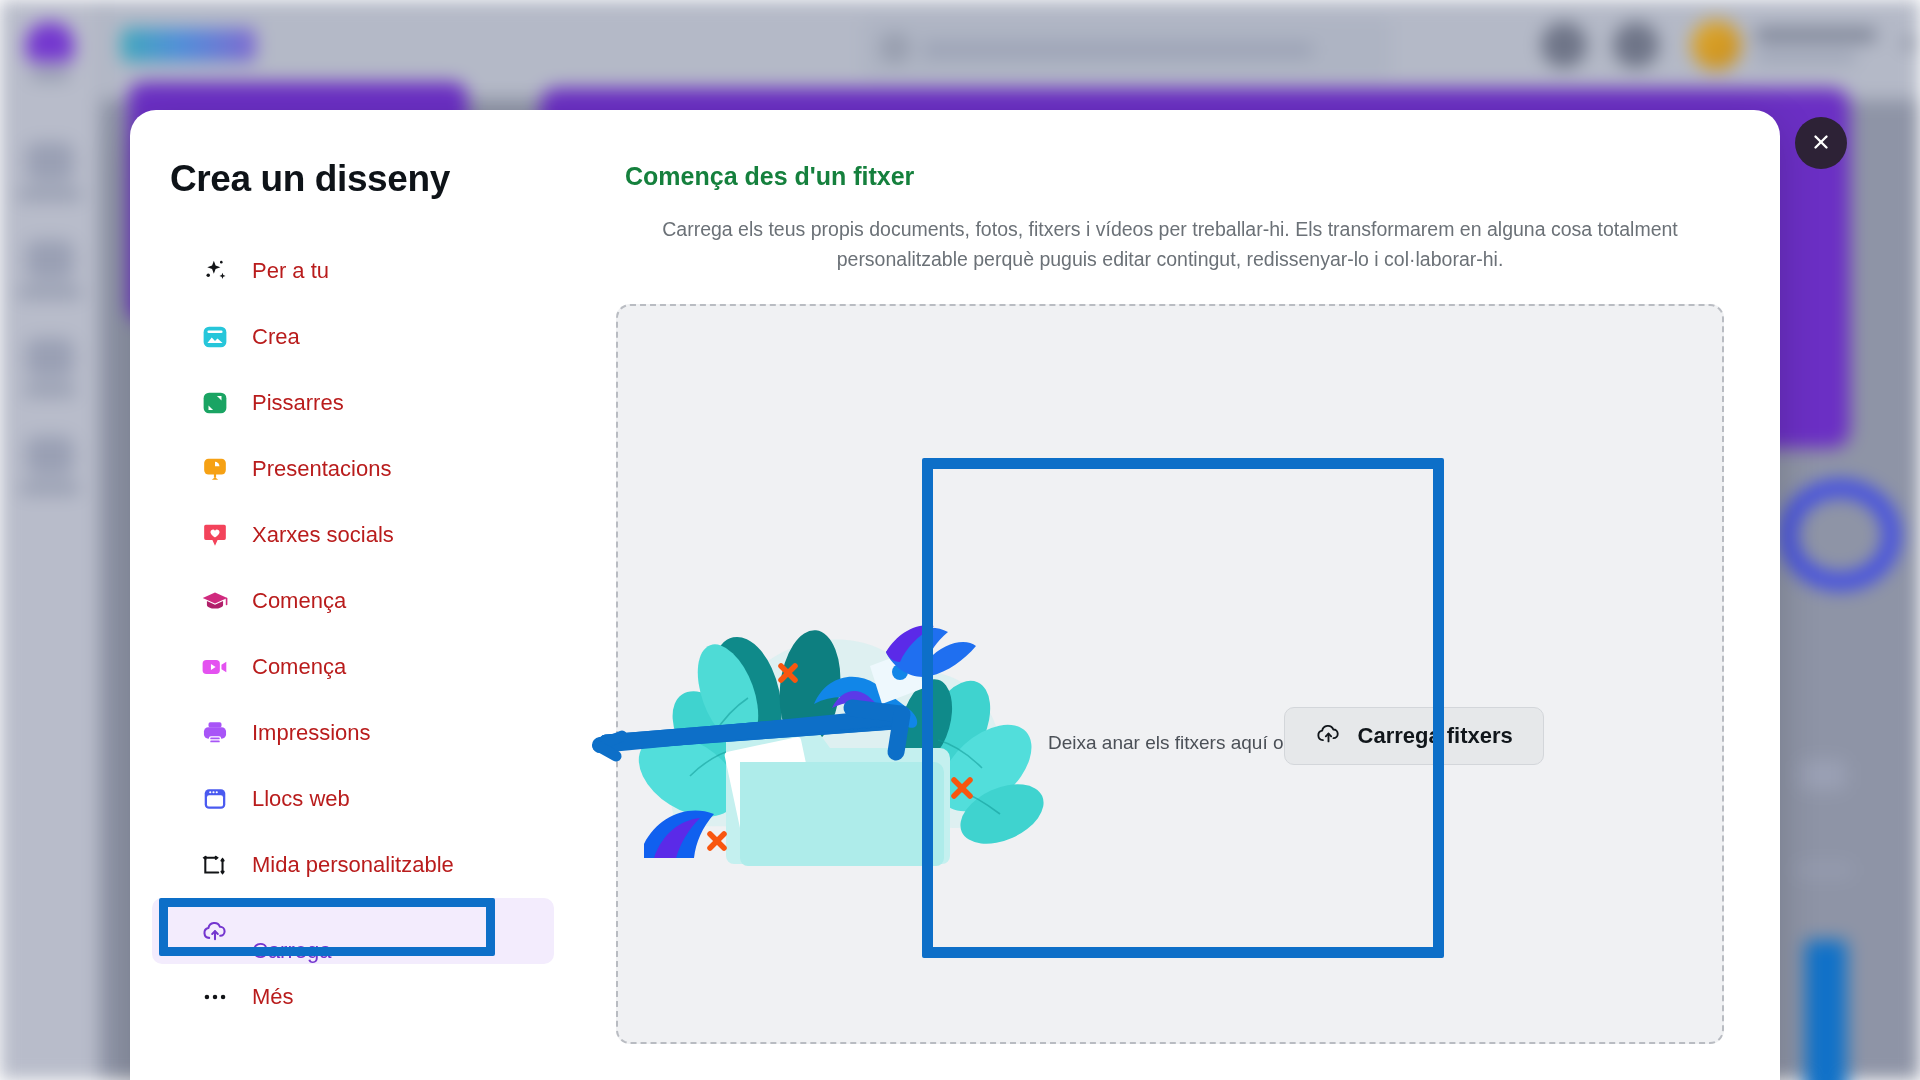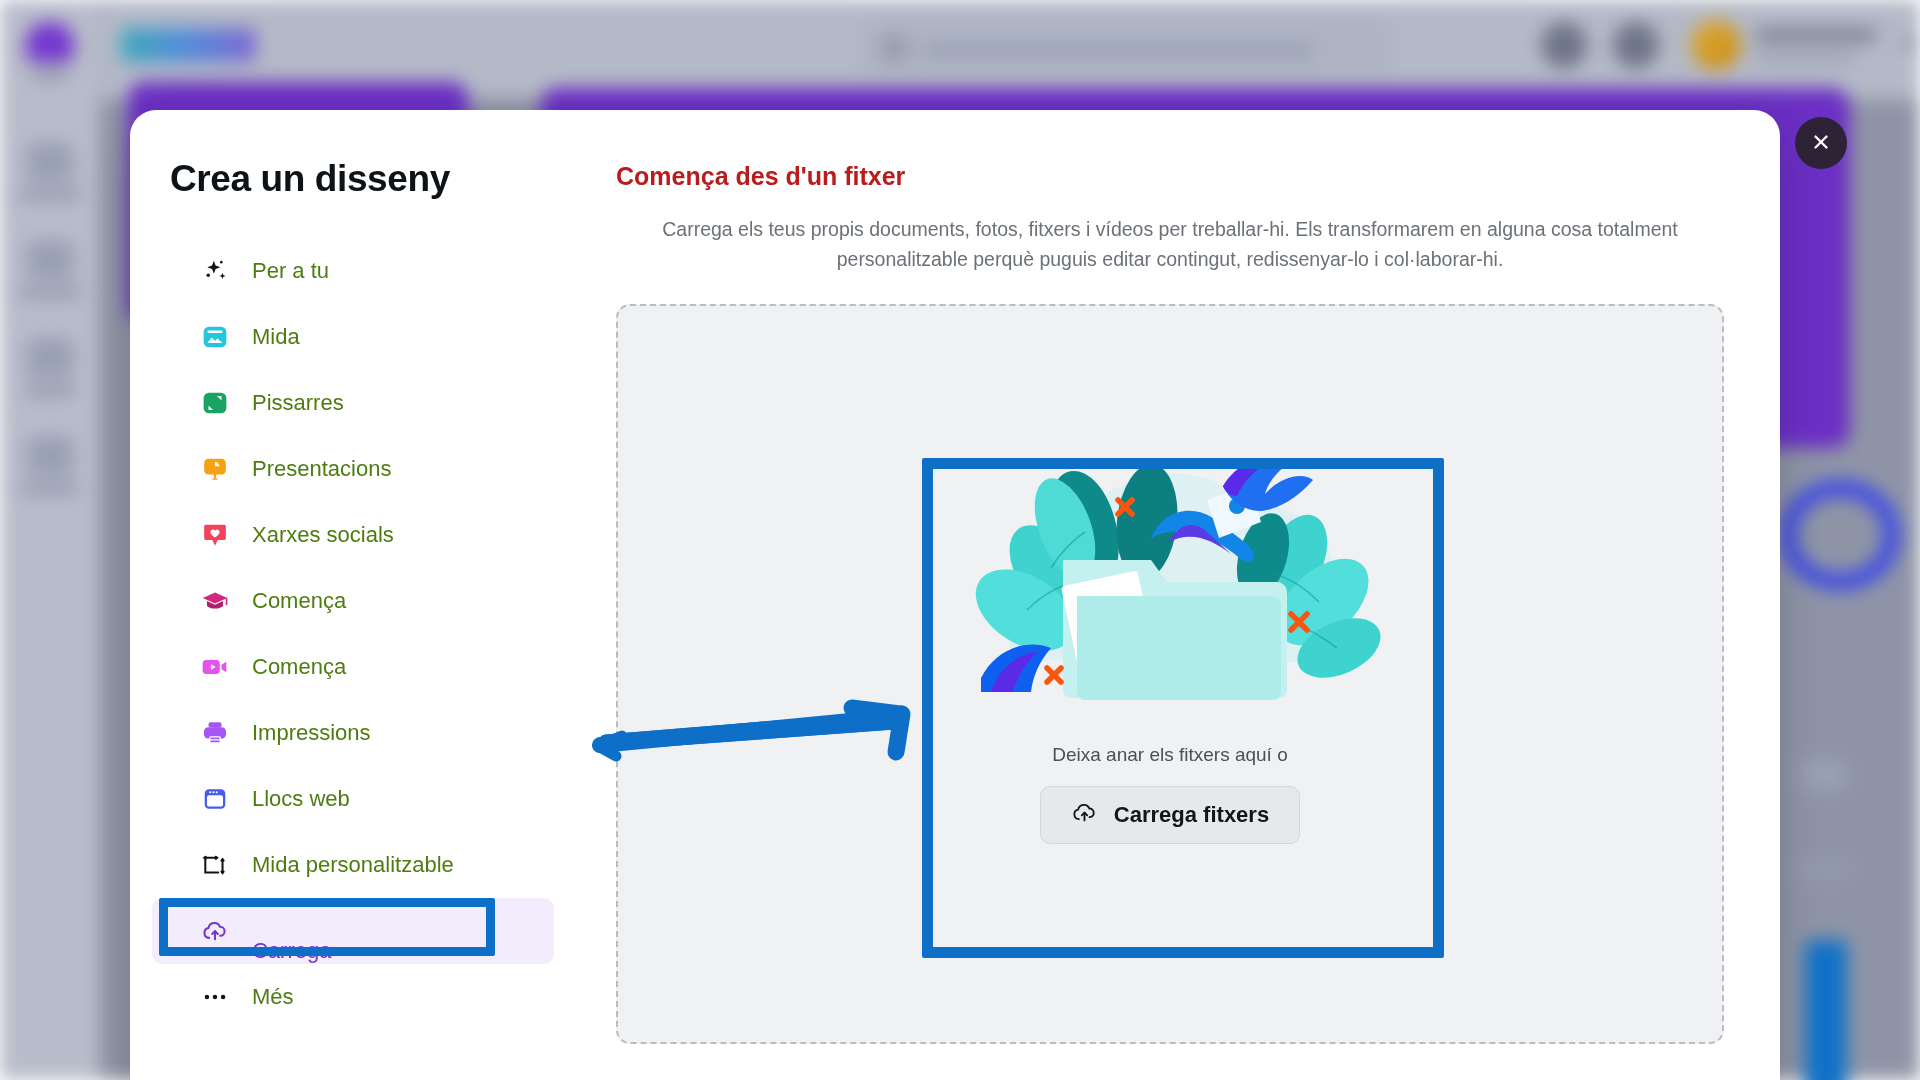--- a/index.html
+++ b/index.html
@@ -97,39 +97,39 @@
   
   .m-side { width: 450px; padding: 48px 0 0 0; flex: 0 0 450px; }
   .m-title {
     font-size: 37px; font-weight: 700; color: #0e1318;
     letter-spacing: -.4px; padding: 0 0 0 40px; margin-bottom: 38px;
   }
   .m-nav { display: flex; flex-direction: column; }
   .m-item {
     display: flex; align-items: center; gap: 22px;
     height: 66px; padding: 0 0 0 48px;
-    font-size: 22px; color: #4d7c0f; cursor: pointer;
+    font-size: 22px; color: #b91c1c; cursor: pointer;
     border-radius: 10px; margin: 0 26px 0 22px;
   }
   .m-item .m-ico { width: 30px; height: 30px; flex: 0 0 30px; display: flex; align-items: center; justify-content: center; }
   .m-item.active { background: #f3ecfd; color: #7436cf; font-weight: 400; }
   .m-item.active .m-lbl { color: #7436cf; margin-top: 40px; }
 
   
   .m-main { flex: 1; padding: 52px 56px 0 36px; min-width: 0; }
-  .m-h2 { font-size: 25px; font-weight: 700; color: #b91c1c; margin-bottom: 24px; }
+  .m-h2 { font-size: 25px; font-weight: 700; color: #15803d; margin-bottom: 24px; margin-left: 9px; }
   .m-desc { font-size: 19.5px; line-height: 1.52; color: #6b7177; max-width: 1120px; margin-bottom: 30px; text-align: center; }
 
   .dropzone {
     position: relative;
     height: 740px;
     background: #f0f1f3;
     border: 2px dashed #b9bcc2;
     border-radius: 14px;
-    display: flex; flex-direction: column;
+    display: flex; flex-direction: row;
     align-items: center; justify-content: flex-start;
     padding-top: 104px;
   }
   .dz-art { width: 430px; height: 300px; position: relative; }
   .dz-hint { font-size: 19px; color: #4b5057; margin-top: 34px; }
   .dz-btn {
     margin-top: 20px;
     display: inline-flex; align-items: center; gap: 16px;
     height: 58px; padding: 0 30px;
     background: #e6e8ea; border: 1px solid #d3d6da; border-radius: 10px;
@@ -218,21 +218,21 @@
         </div>
 
         <div class="m-item">
           <span class="m-ico">
             <svg viewBox="0 0 24 24" width="26" height="26">
               <rect x="1.5" y="2.5" width="21" height="19" rx="5" fill="#26c6da"></rect>
               <rect x="5" y="6" width="14" height="2.4" rx="1.2" fill="#fff"></rect>
               <path d="M5 17.5l4-5 3 3.2 2.3-2.4 4.7 4.2z" fill="#fff"></path>
             </svg>
           </span>
-          <span class="m-lbl">Mida</span>
+          <span class="m-lbl">Crea</span>
         </div>
 
         <div class="m-item">
           <span class="m-ico">
             <svg viewBox="0 0 24 24" width="26" height="26">
               <rect x="1.5" y="2.5" width="21" height="19" rx="5" fill="#1aa463"></rect>
               <path d="M18 5.5h-4.2l4.2 4.2z" fill="#fff"></path>
               <path d="M6 18.5h4.2L6 14.3z" fill="#fff"></path>
             </svg>
           </span>

